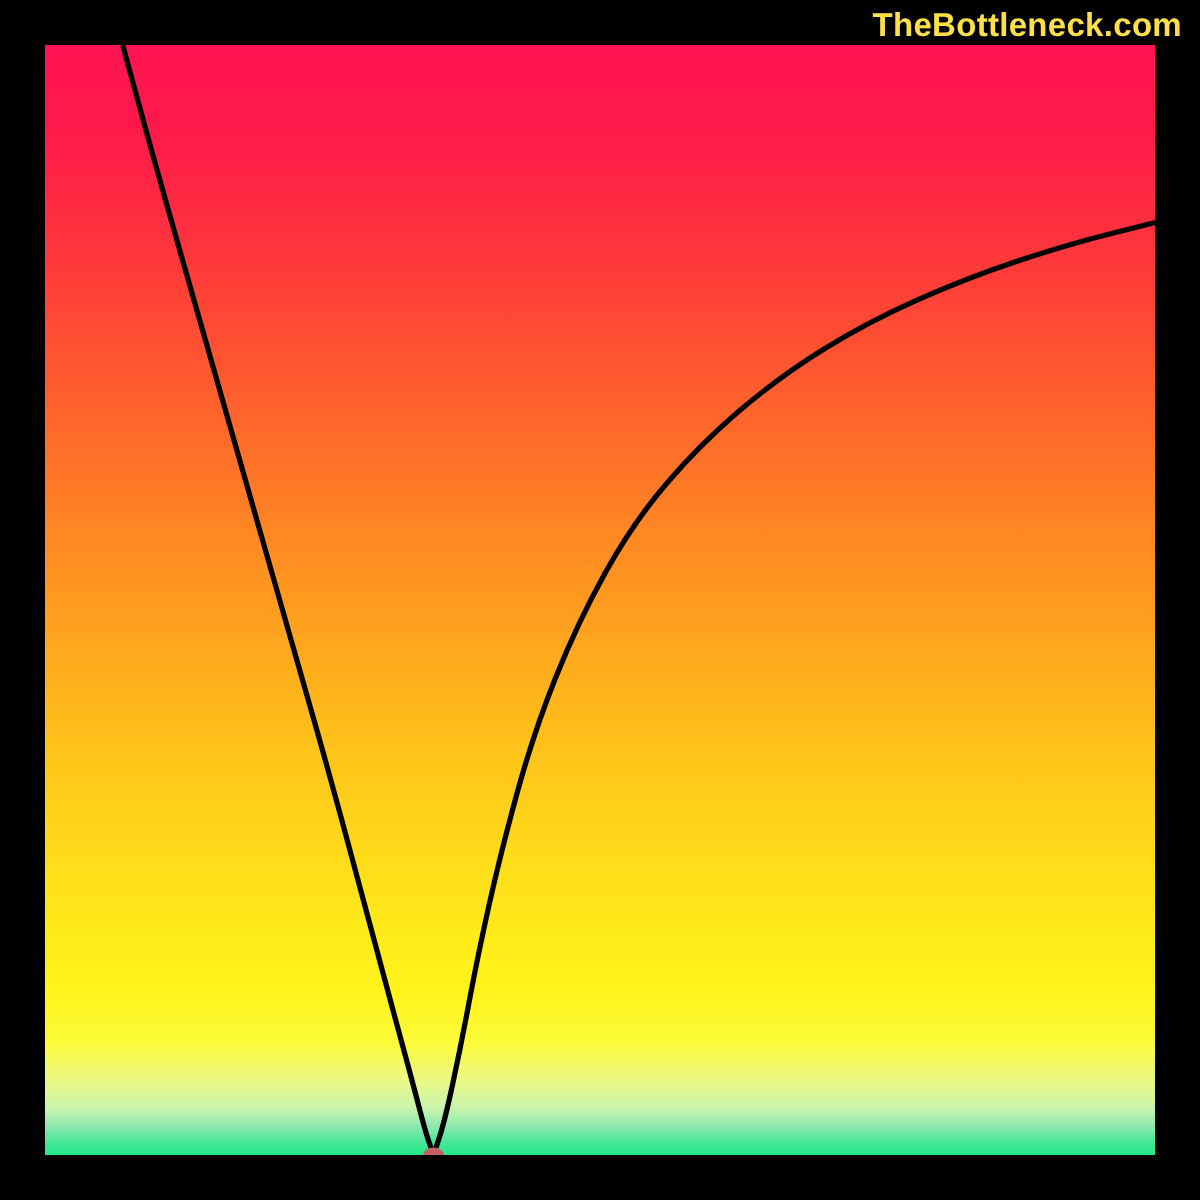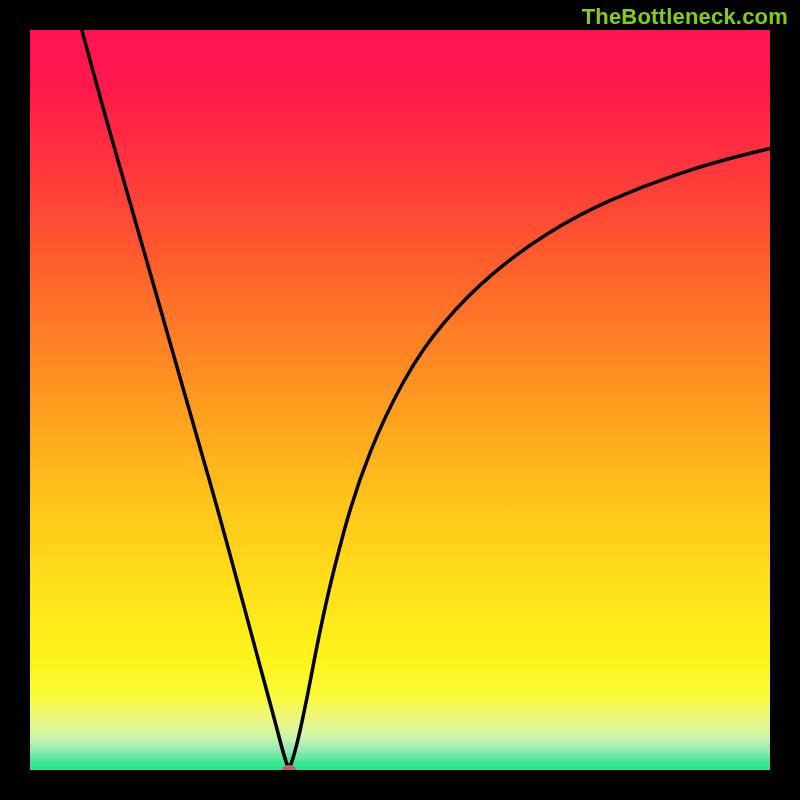--- a/index.html
+++ b/index.html
@@ -16,21 +16,21 @@
     height: 800px;
     background: #000;
   }
   .watermark {
     position: absolute;
     top: 4px;
     right: 12px;
     font-family: Arial, Helvetica, sans-serif;
     font-size: 22px;
     font-weight: 600;
-    color: #84cc16;
+    color: #fde047;
     letter-spacing: 0.2px;
     z-index: 5;
   }
   .plot-area {
     position: absolute;
     left: 30px;
     top: 30px;
     width: 740px;
     height: 740px;
     overflow: hidden;

